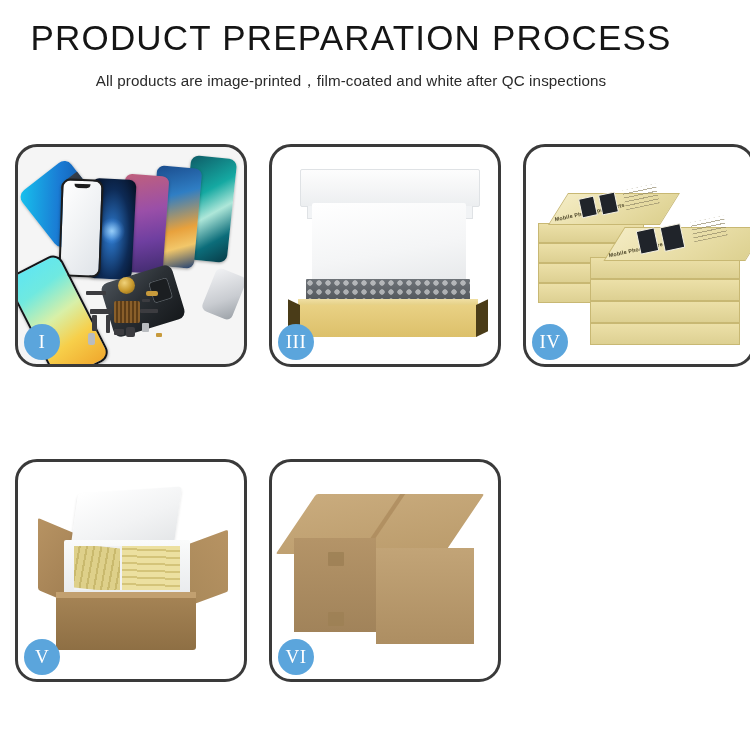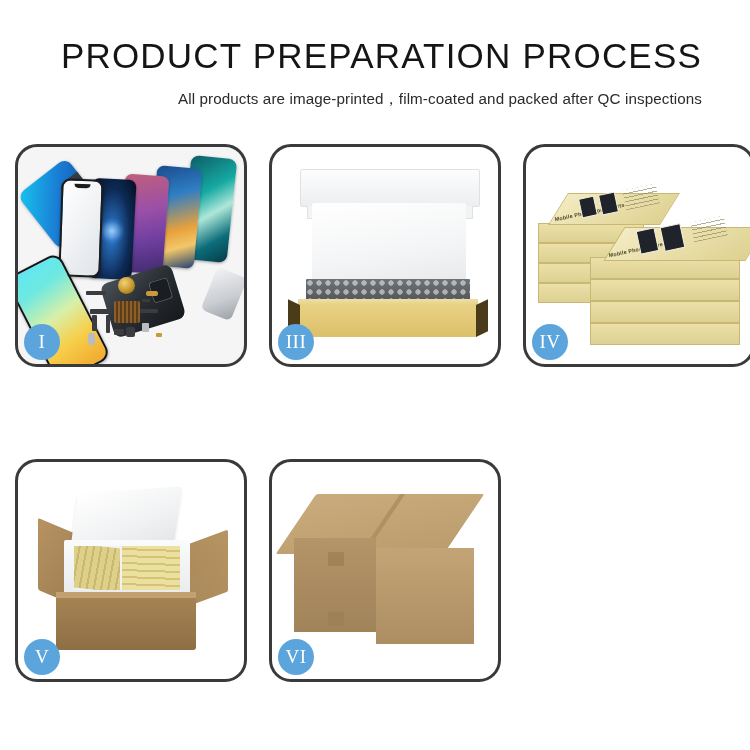--- a/index.html
+++ b/index.html
@@ -13,22 +13,22 @@
     height: 750px;
     overflow: hidden;
     font-family: "Liberation Sans", sans-serif;
     color: #111111;
     position: relative;
   }
 
   
   .header {
     width: 702px;
-    padding-top: 38px;
-    text-align: right;
+    padding-top: 20px;
+    text-align: center;
   }
   .main-title {
     font-family: "Liberation Sans", sans-serif;
     font-size: 35px;
     font-weight: 400;
     letter-spacing: 1.2px;
     color: #151515;
     line-height: 1.05;
     margin: 0;
     white-space: nowrap;
@@ -468,21 +468,21 @@
     border-radius: 1px;
   }
 
   .sr { position:absolute; width:1px; height:1px; overflow:hidden; clip:rect(0,0,0,0); }
 </style>
 </head>
 <body>
 
 <div class="header">
   <h1 class="main-title">PRODUCT PREPARATION PROCESS</h1>
-  <p class="sub-title">All products are image-printed，film-coated and packed after QC inspections</p>
+  <p class="sub-title">All products are image-printed，film-coated and white after QC inspections</p>
 </div>
 
 <div class="grid">
 
   <div class="panel p1">
     <div class="panel-photo">
       <div class="phone ph-f"></div>
       <div class="phone ph-a"></div>
       <div class="phone ph-b"></div>
       <div class="phone ph-c"></div>

